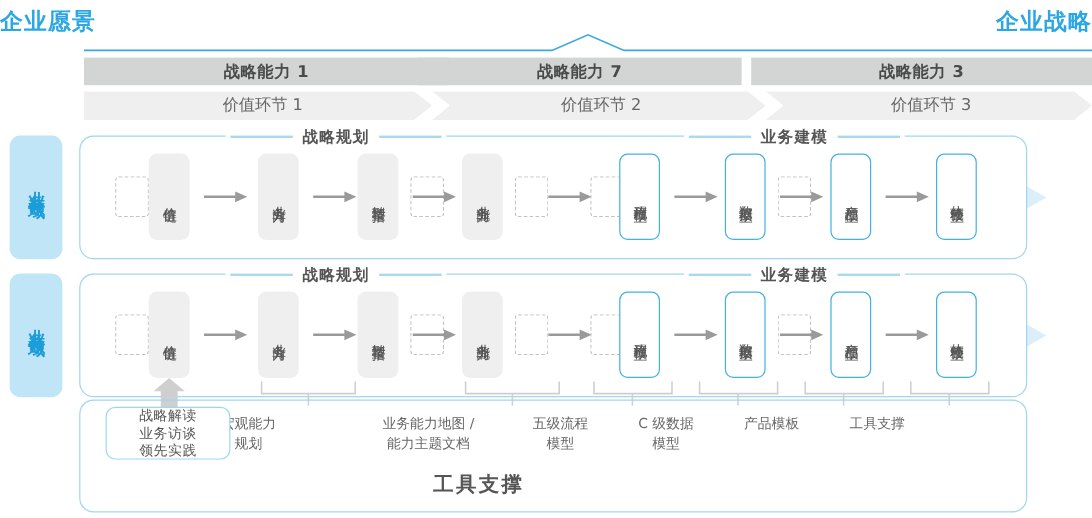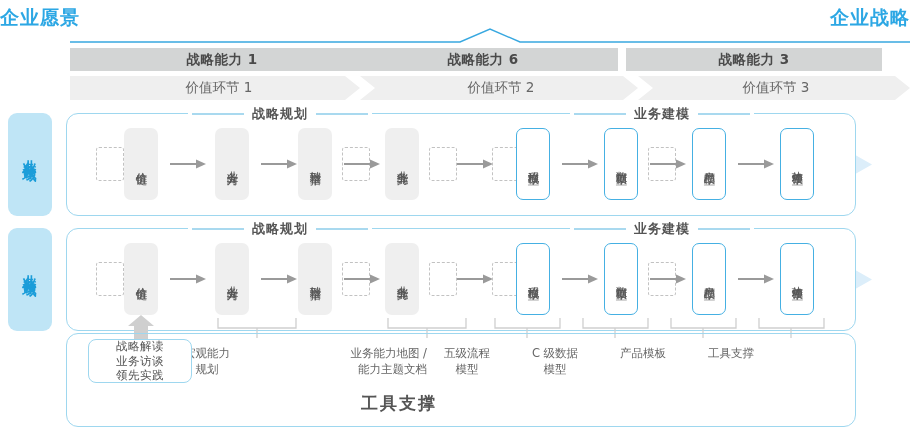--- a/index.html
+++ b/index.html
@@ -26,21 +26,21 @@
   .cap-row { position: absolute; left: 70px; top: 48px; width: 840px; height: 23px; }
   .cap-bar {
     position: absolute; top: 0; height: 23px;
     background: #d3d5d5; color: #4a4a4a;
     font-size: 13.5px; font-weight: bold;
     display: flex; align-items: center; justify-content: center;
     letter-spacing: .5px;
   }
   .cap1 { left: 0; width: 304px; }
   .cap2 { left: 278px; width: 270px; }
-  .cap3 { left: 556px; width: 256px; }
+  .cap3 { left: 556px; width: 284px; }
 
   
   .vc-row { position: absolute; left: 70px; top: 76px; width: 840px; height: 24px; }
   .vc-seg {
     position: absolute; top: 0; height: 24px;
     background: #efefef; color: #666;
     font-size: 13.5px;
     display: flex; align-items: center; justify-content: center; padding-left: 20px;
   }
   .vc1 { left: 0; width: 290px; clip-path: polygon(0 0, 275px 0, 290px 50%, 275px 100%, 0 100%); }
@@ -141,21 +141,21 @@
 
   <svg class="apex-line" viewBox="0 0 840 18">
     <path d="M0 14 L390 14 L420 1 L450 14 L840 14" fill="none" stroke="#38a8e0" stroke-width="1.4"></path>
   </svg>
 
   <div class="cap-row">
     <div class="cap-bar cap1">
       <span>战略能力 1</span>
     </div>
     <div class="cap-bar cap2">
-      <span>战略能力 6</span>
+      <span>战略能力 7</span>
     </div>
     <div class="cap-bar cap3">
       <span>战略能力 3</span>
     </div>
   </div>
 
   <div class="vc-row">
     <div class="vc-seg vc1">
       <span>价值环节 1</span>
     </div>
@@ -349,21 +349,21 @@
   </svg>
 
   <div class="tool-box"></div>
 
   <div class="tool-note">
     <span>战略解读<br>业务访谈<br>领先实践</span>
   </div>
 
   <div class="blabel" style="left: 207px; top: 346px; width: 120px; margin-left: -60px;">
     <span>宏观能力<br>规划</span></div>
-  <div class="blabel" style="left: 357px; top: 346px; width: 140px; margin-left: -70px; text-align: right;">
+  <div class="blabel" style="left: 357px; top: 346px; width: 140px; margin-left: -70px;">
     <span>业务能力地图 /<br>能力主题文档</span></div>
   <div class="blabel" style="left: 467px; top: 346px; width: 120px; margin-left: -60px;">
     <span>五级流程<br>模型</span></div>
   <div class="blabel" style="left: 555px; top: 346px; width: 120px; margin-left: -60px;">
     <span>C 级数据<br>模型</span></div>
   <div class="blabel" style="left: 643px; top: 346px; width: 120px; margin-left: -60px;">
     <span>产品模板</span></div>
   <div class="blabel" style="left: 731px; top: 346px; width: 120px; margin-left: -60px;">
     <span>工具支撑</span></div>
 

